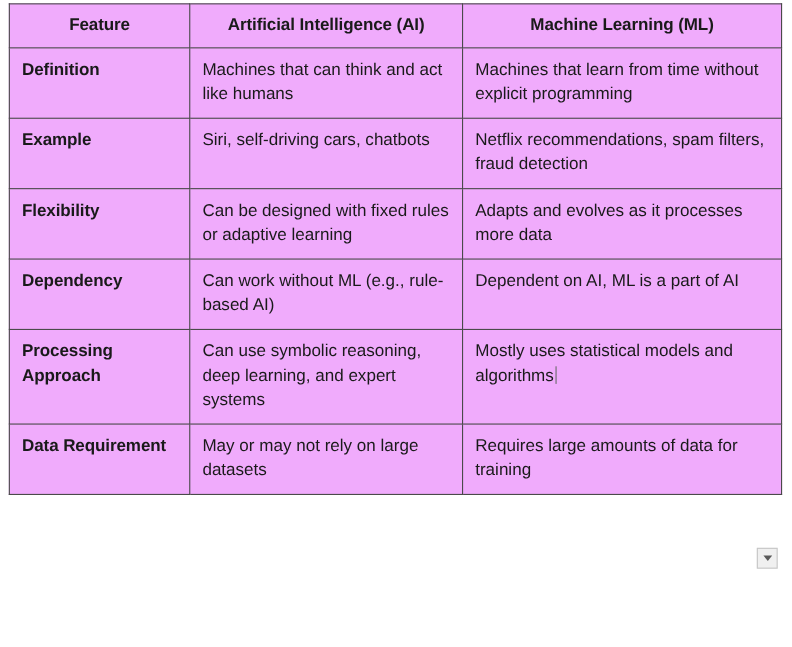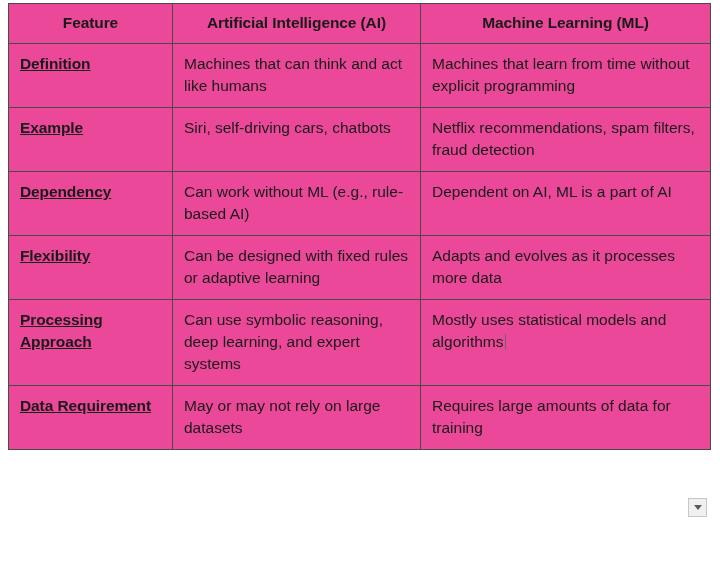--- a/index.html
+++ b/index.html
@@ -27,21 +27,21 @@
     position: absolute;
     left: 8px;
     top: 3px;
     width: 702px;
   }
 
   table.comparison {
     border-collapse: collapse;
     table-layout: fixed;
     width: 702px;
-    background: #ec4899;
+    background: #f0abfc;
   }
 
   table.comparison col.c-feature { width: 164px; }
   table.comparison col.c-ai      { width: 248px; }
   table.comparison col.c-ml      { width: 290px; }
 
   table.comparison th,
   table.comparison td {
     border: 1px solid #4a4a4a;
     vertical-align: top;
@@ -55,21 +55,20 @@
     font-weight: bold;
     padding-top: 8px;
     padding-bottom: 9px;
     font-size: 15.5px;
     letter-spacing: -0.1px;
   }
 
   td.feature-cell {
     font-weight: bold;
     letter-spacing: -0.1px;
-    text-decoration: underline;
   }
 
   td.body-cell {
     font-weight: normal;
     margin-left: 24px;
   }
 
   
   .caret {
     display: inline-block;
@@ -132,29 +131,29 @@
 
         <tr>
           <td class="feature-cell">Example</td>
           <td class="body-cell">Siri, self-driving cars, chatbots</td>
           <td class="body-cell">Netflix recommendations, spam filters, fraud detection</td>
         </tr>
 
 
 
         <tr>
+          <td class="feature-cell">Flexibility</td>
+          <td class="body-cell">Can be designed with fixed rules or adaptive learning</td>
+          <td class="body-cell">Adapts and evolves as it processes more data</td>
+        </tr>
+
+        <tr>
           <td class="feature-cell">Dependency</td>
           <td class="body-cell">Can work without ML (e.g., rule-based AI)</td>
           <td class="body-cell">Dependent on AI, ML is a part of AI</td>
-        </tr>
-
-        <tr>
-          <td class="feature-cell">Flexibility</td>
-          <td class="body-cell">Can be designed with fixed rules or adaptive learning</td>
-          <td class="body-cell">Adapts and evolves as it processes more data</td>
         </tr>
 
         <tr>
           <td class="feature-cell">Processing Approach</td>
           <td class="body-cell">Can use symbolic reasoning, deep learning, and expert systems</td>
           <td class="body-cell"><span>Mostly uses statistical models and algorithms</span><span class="caret"></span></td>
         </tr>
 
         <tr>
           <td class="feature-cell">Data Requirement</td>

